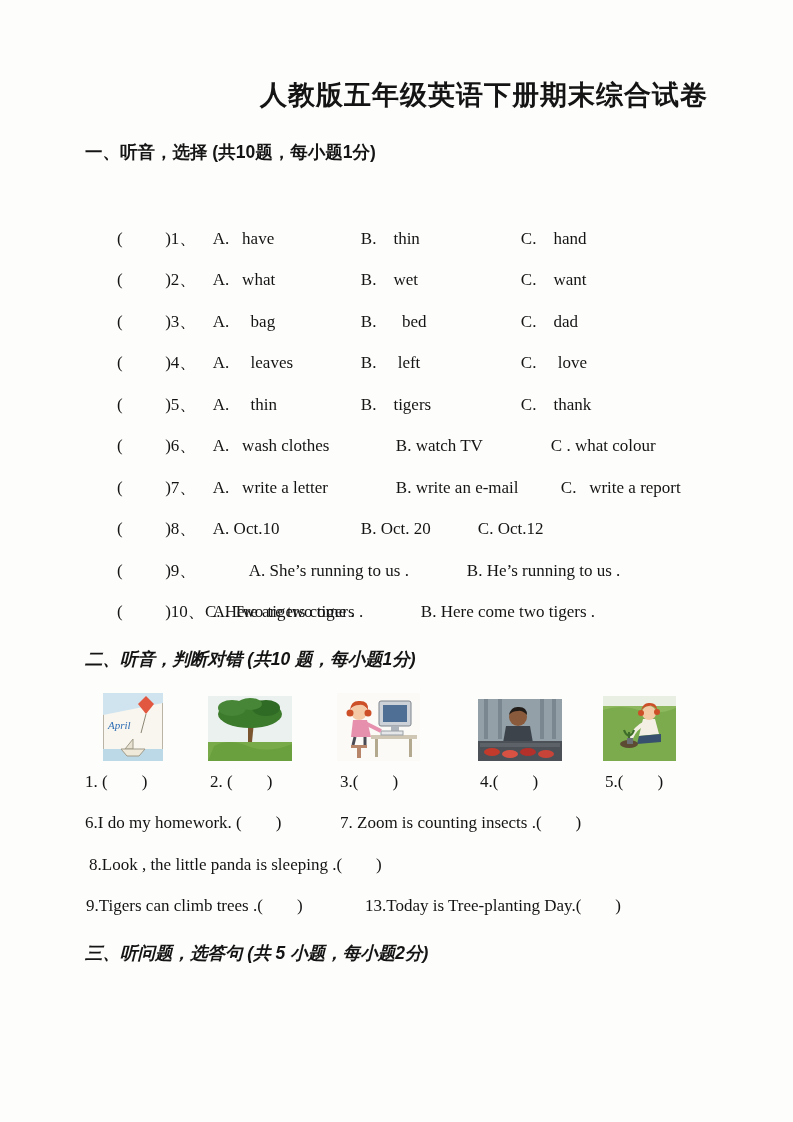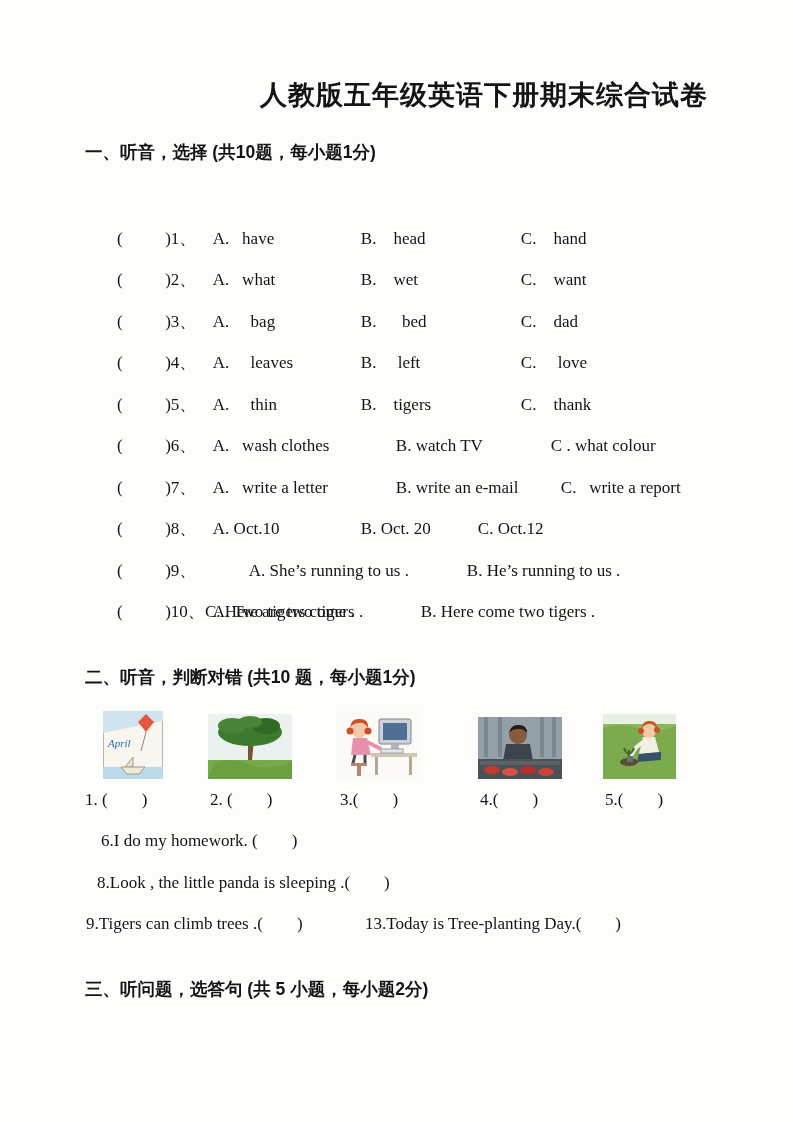--- a/index.html
+++ b/index.html
@@ -3,21 +3,21 @@
 <meta charset="utf-8">
 <style>
   *{box-sizing:border-box;}
   html,body{margin:0;padding:0;background:#ffffff;}
   .page{width:793px;height:1122px;background:#fdfdfb;padding:78px 85px 0;
         font-family:"Liberation Serif","DejaVu Serif",serif;color:#141414;overflow:hidden;}
   .title{font-family:"Liberation Sans","DejaVu Sans",sans-serif;font-weight:700;
          font-size:27px;line-height:34px;text-align:right;margin:0 0 28px;letter-spacing:1px;}
   .sec-header{font-family:"Liberation Sans","DejaVu Sans",sans-serif;font-weight:700;
               font-size:17.5px;line-height:24px;margin:0 0 12px;}
-  .sec-header.mt{margin-top:32px;margin-bottom:0;}
+  .sec-header.mt{margin-top:14px;margin-bottom:0;font-style:italic;}
   .q-row{height:41.5px;line-height:41.5px;font-size:17px;white-space:pre;padding-left:15px;}
   .q-row span{display:inline-block;vertical-align:top;}
   .qnum{width:42px;}
   .col.a{width:148px;}
   .col.b{width:160px;}
   .r6 .col.a,.r7 .col.a{width:183px;}
   .r6 .col.b{width:155px;}
   .r7 .col.b{width:165px;}
   .r8 .col.b{width:117px;}
   .r9 .col.a{width:218px;margin-left:36px;}
@@ -33,21 +33,21 @@
 </head>
 <body>
 
 <div class="page">
 
   <div class="title">人教版五年级英语下册期末综合试卷</div>
 
   <div class="sec-header">一、听音，选择 (共10题，每小题1分)</div>
 
   <div class="q-row">
-    <span class="blank">(          )</span><span class="qnum">1、</span><span class="col a">A.   have</span><span class="col b">B.    head</span><span class="col c">C.    hand</span>
+    <span class="blank">(          )</span><span class="qnum">1、</span><span class="col a">A.   have</span><span class="col b">B.    thin</span><span class="col c">C.    hand</span>
   </div>
 
   <div class="q-row">
     <span class="blank">(          )</span><span class="qnum">2、</span><span class="col a">A.   what</span><span class="col b">B.    wet</span><span class="col c">C.    want</span>
   </div>
 
   <div class="q-row">
     <span class="blank">(          )</span><span class="qnum">3、</span><span class="col a">A.     bag</span><span class="col b">B.      bed</span><span class="col c">C.    dad</span>
   </div>
 
@@ -166,25 +166,26 @@
 
   <div class="num-row">
     <span style="left:0">1. (        )</span>
     <span style="left:125px">2. (        )</span>
     <span style="left:255px">3.(        )</span>
     <span style="left:395px">4.(        )</span>
     <span style="left:520px">5.(        )</span>
   </div>
 
   <div class="st-row">
-    <span style="left:16px">6.I do my homework. (        )</span>
+    <span style="left:0">6.I do my homework. (        )</span>
+    <span style="left:255px">7. Zoom is counting insects .(        )</span>
   </div>
 
   <div class="st-row">
-    <span style="left:12px">8.Look , the little panda is sleeping .(        )</span>
+    <span style="left:4px">8.Look , the little panda is sleeping .(        )</span>
   </div>
 
   <div class="st-row">
     <span style="left:1px">9.Tigers can climb trees .(        )</span>
     <span style="left:280px">13.Today is Tree-planting Day.(        )</span>
   </div>
 
   <div class="sec-header mt">三、听问题，选答句 (共 5 小题，每小题2分)</div>
 
 </div>

